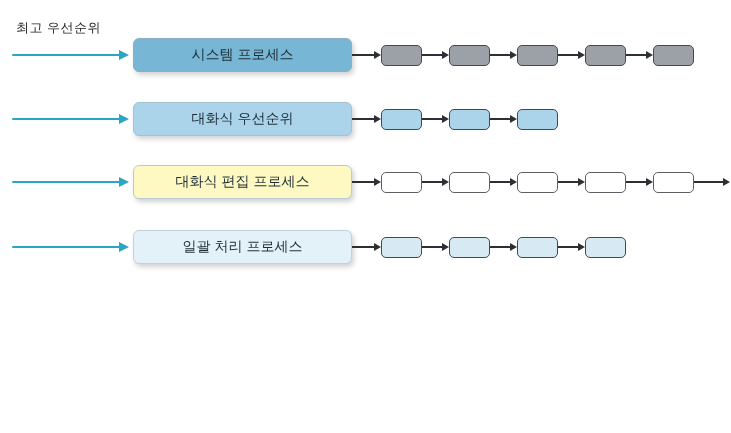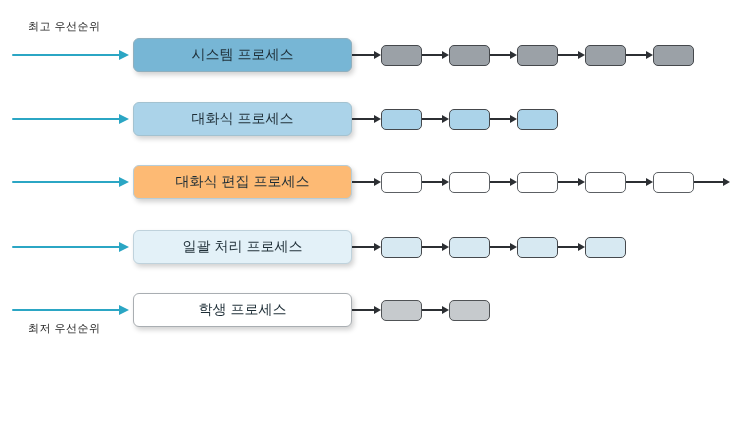--- a/index.html
+++ b/index.html
@@ -1,21 +1,21 @@
 <!DOCTYPE html>
 <html><head>
 <meta charset="utf-8">
 <style>
   html,body{margin:0;padding:0;background:#ffffff;}
   #stage{
     position:relative;width:731px;height:433px;background:#ffffff;overflow:hidden;
     font-family:"Liberation Sans",sans-serif;color:#222222;
   }
   .side-label{
-    position:absolute;left:28px;font-size:11px;color:#222222;white-space:nowrap;letter-spacing:0.5px;
+    position:absolute;left:16px;font-size:13px;color:#222222;white-space:nowrap;letter-spacing:0.5px;
   }
   #top-label{top:19px;}
   #bottom-label{top:321px;}
   .row{position:absolute;left:0;width:619px;height:34px;}
   .row1{top:38px;} .row2{top:102px;} .row3{top:165px;} .row4{top:230px;text-align:center;} .row5{top:293px;}
   .larrow{position:absolute;left:12px;top:11px;width:117px;height:12px;}
   .larrow .line{position:absolute;left:0;top:4.8px;height:2.6px;right:8px;border-radius:1px;}
   .larrow .head{position:absolute;right:0;top:0.5px;width:0;height:0;
     border-top:5.5px solid transparent;border-bottom:5.5px solid transparent;border-left:10px solid #2ba6c4;}
   .qbox{
@@ -37,21 +37,20 @@
   #caption{
     position:absolute;left:78px;top:387px;font-size:20.5px;font-weight:bold;color:#1a1a1a;
     letter-spacing:0.2px;white-space:nowrap;
   }
 </style>
 </head>
 <body>
 
 <div id="stage">
   <div id="top-label" class="side-label">최고 우선순위</div>
-  <div id="bottom-label" class="side-label">최저 우선순위</div>
 
   <div class="row row1">
     <div class="larrow">
         <span class="line" style="background: rgb(43, 166, 196);"></span>
         <span class="head" style="border-left-color: rgb(43, 166, 196);"></span>
       </div>
     <div class="qbox" style="background: rgb(119, 182, 213); border-color: rgb(143, 175, 190);">
         <span>시스템 프로세스</span>
       </div>
     <div class="chain">
@@ -82,21 +81,21 @@
         <span class="cell" style="background: rgb(155, 161, 167); border-color: rgb(69, 72, 76);"></span>
       </div>
   </div>
 
   <div class="row row2">
     <div class="larrow">
         <span class="line" style="background: rgb(43, 166, 196);"></span>
         <span class="head" style="border-left-color: rgb(43, 166, 196);"></span>
       </div>
     <div class="qbox" style="background: rgb(171, 211, 233); border-color: rgb(163, 194, 208);">
-        <span>대화식 프로세스</span>
+        <span>대화식 우선순위</span>
       </div>
     <div class="chain">
         <span class="conn" style="width: 29px;">
           <span class="cline" style="background: rgb(44, 47, 51);"></span>
           <span class="chead" style="border-left-color: rgb(44, 47, 51);"></span>
         </span>
         <span class="cell" style="background: rgb(171, 211, 233); border-color: rgb(69, 72, 76);"></span>
         <span class="conn" style="width: 27px;">
           <span class="cline" style="background: rgb(44, 47, 51);"></span>
           <span class="chead" style="border-left-color: rgb(44, 47, 51);"></span>
@@ -108,21 +107,21 @@
         </span>
         <span class="cell" style="background: rgb(171, 211, 233); border-color: rgb(69, 72, 76);"></span>
       </div>
   </div>
 
   <div class="row row3">
     <div class="larrow">
         <span class="line" style="background: rgb(43, 166, 196);"></span>
         <span class="head" style="border-left-color: rgb(43, 166, 196);"></span>
       </div>
-    <div class="qbox" style="background: #fdba74; border-color: rgb(182, 205, 216);">
+    <div class="qbox" style="background: #fef9c3; border-color: rgb(182, 205, 216);">
         <span>대화식 편집 프로세스</span>
       </div>
     <div class="chain">
         <span class="conn" style="width: 29px;">
           <span class="cline" style="background: rgb(44, 47, 51);"></span>
           <span class="chead" style="border-left-color: rgb(44, 47, 51);"></span>
         </span>
         <span class="cell" style="background: rgb(255, 255, 255); border-color: rgb(92, 96, 100);"></span>
         <span class="conn" style="width: 27px;">
           <span class="cline" style="background: rgb(44, 47, 51);"></span>
@@ -176,35 +175,14 @@
         </span>
         <span class="cell" style="background: rgb(215, 233, 242); border-color: rgb(69, 72, 76);"></span>
         <span class="conn" style="width: 27px;">
           <span class="cline" style="background: rgb(44, 47, 51);"></span>
           <span class="chead" style="border-left-color: rgb(44, 47, 51);"></span>
         </span>
         <span class="cell" style="background: rgb(215, 233, 242); border-color: rgb(69, 72, 76);"></span>
       </div>
   </div>
 
-  <div class="row row5">
-    <div class="larrow">
-        <span class="line" style="background: rgb(43, 166, 196);"></span>
-        <span class="head" style="border-left-color: rgb(43, 166, 196);"></span>
-      </div>
-    <div class="qbox" style="background: rgb(255, 255, 255); border-color: rgb(169, 174, 178);">
-        <span>학생 프로세스</span>
-      </div>
-    <div class="chain">
-        <span class="conn" style="width: 29px;">
-          <span class="cline" style="background: rgb(44, 47, 51);"></span>
-          <span class="chead" style="border-left-color: rgb(44, 47, 51);"></span>
-        </span>
-        <span class="cell" style="background: rgb(198, 202, 205); border-color: rgb(80, 83, 86);"></span>
-        <span class="conn" style="width: 27px;">
-          <span class="cline" style="background: rgb(44, 47, 51);"></span>
-          <span class="chead" style="border-left-color: rgb(44, 47, 51);"></span>
-        </span>
-        <span class="cell" style="background: rgb(198, 202, 205); border-color: rgb(80, 83, 86);"></span>
-      </div>
-  </div>
 
 </div>
 
 </body></html>

